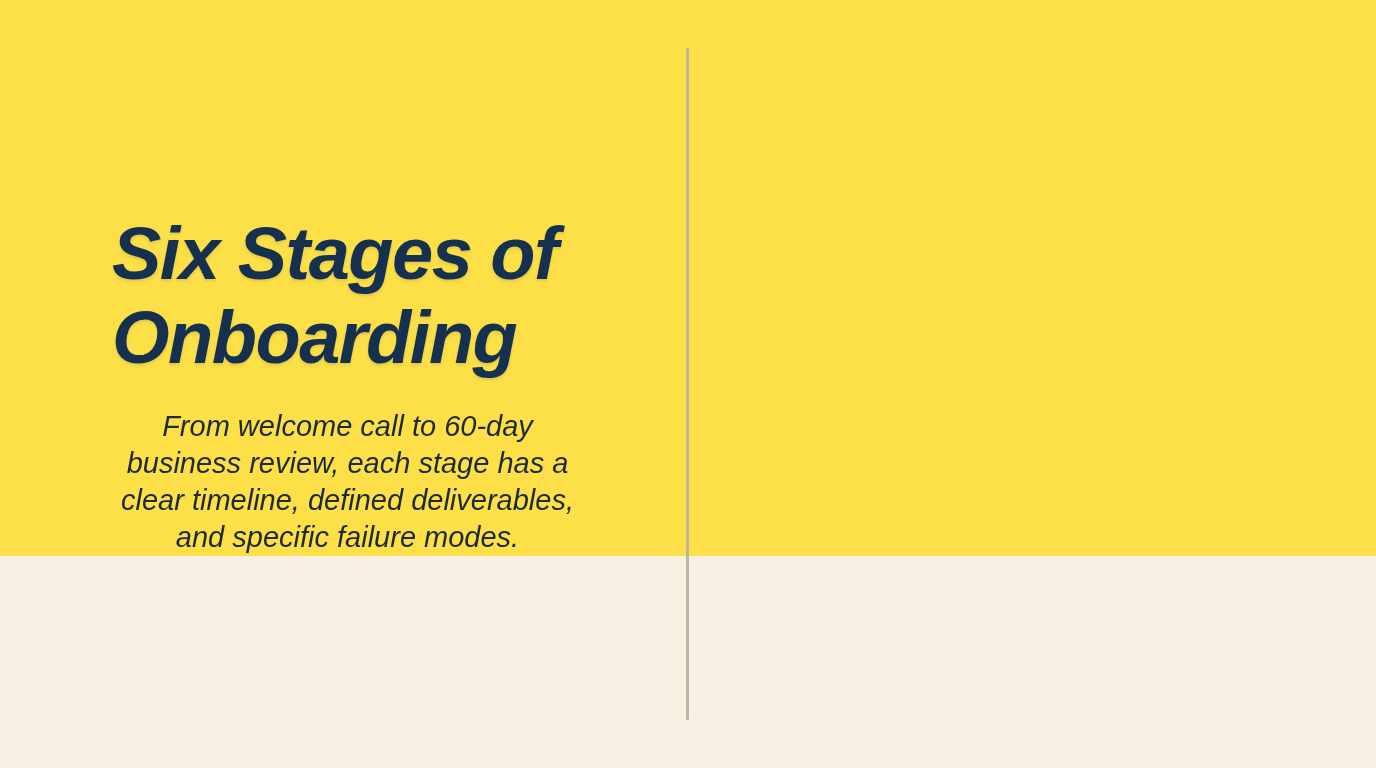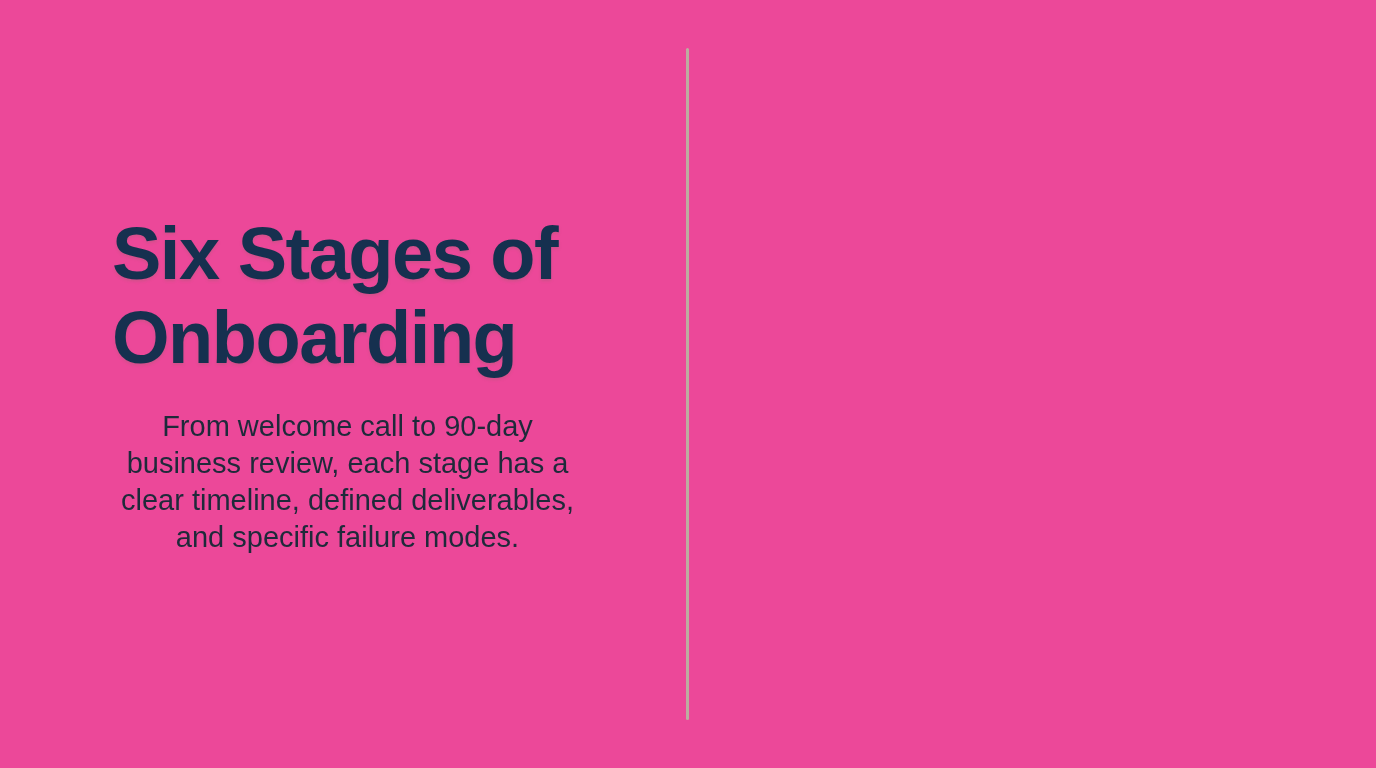--- a/index.html
+++ b/index.html
@@ -10,22 +10,23 @@
     width: 1376px;
     height: 768px;
     overflow: hidden;
     background: #F6F1E3;
     font-family: "Liberation Sans", sans-serif;
     -webkit-font-smoothing: antialiased;
   }
   #slide {
     position: relative;
     width: 1376px;
-    height: 768px;
-    background: #ec4899;
+    height: 556px;
+    background: #fde047;
+    font-style: italic;
   }
 
   
   #left-panel {
     position: absolute;
     left: 0;
     top: 0;
     width: 688px;
     height: 768px;
   }
@@ -73,21 +74,21 @@
     height: 768px;
   }
 </style>
 </head>
 <body>
 
 <div id="slide">
 
   <div id="left-panel">
     <div id="page-title">Six Stages of Onboarding</div>
-    <div id="page-subtitle">From welcome call to 90-day business review, each stage has a clear timeline, defined deliverables, and specific failure modes.</div>
+    <div id="page-subtitle">From welcome call to 60-day business review, each stage has a clear timeline, defined deliverables, and specific failure modes.</div>
   </div>
 
   <div id="divider"></div>
 
   <div id="timeline">
 
     
     
 
     

